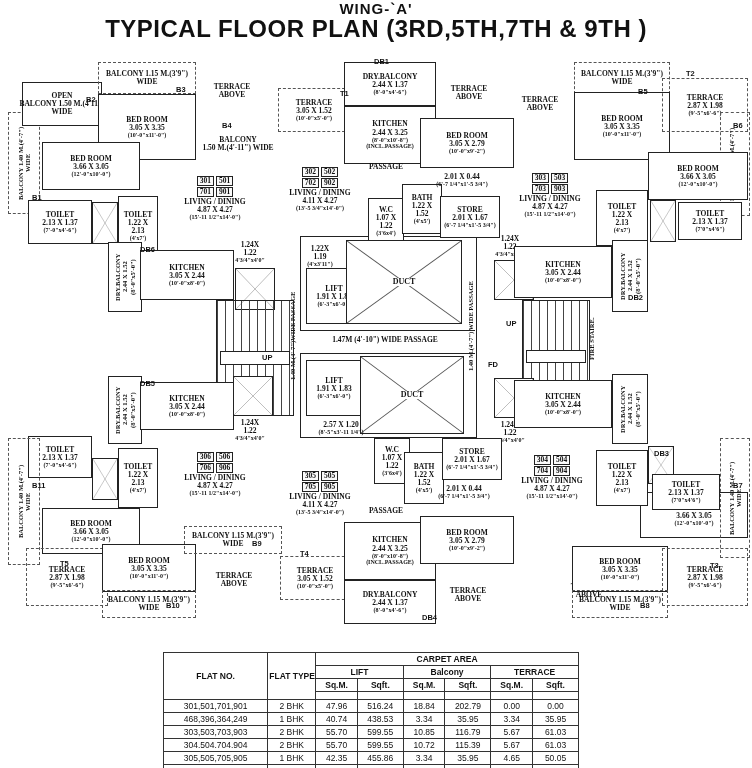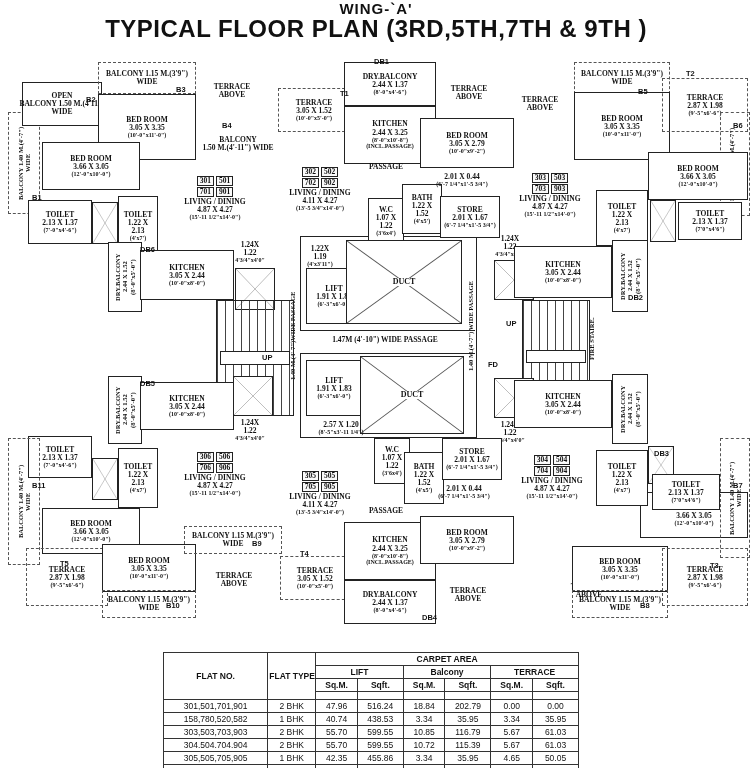--- a/index.html
+++ b/index.html
@@ -670,21 +670,21 @@
         <td>301,501,701,901</td>
         <td>2 BHK</td>
         <td>47.96</td>
         <td>516.24</td>
         <td>18.84</td>
         <td>202.79</td>
         <td>0.00</td>
         <td>0.00</td>
       </tr>
       <tr>
-        <td>158,780,520,582</td>
+        <td>468,396,364,249</td>
         <td>1 BHK</td>
         <td>40.74</td>
         <td>438.53</td>
         <td>3.34</td>
         <td>35.95</td>
         <td>3.34</td>
         <td>35.95</td>
       </tr>
       <tr>
         <td>303,503,703,903</td>

